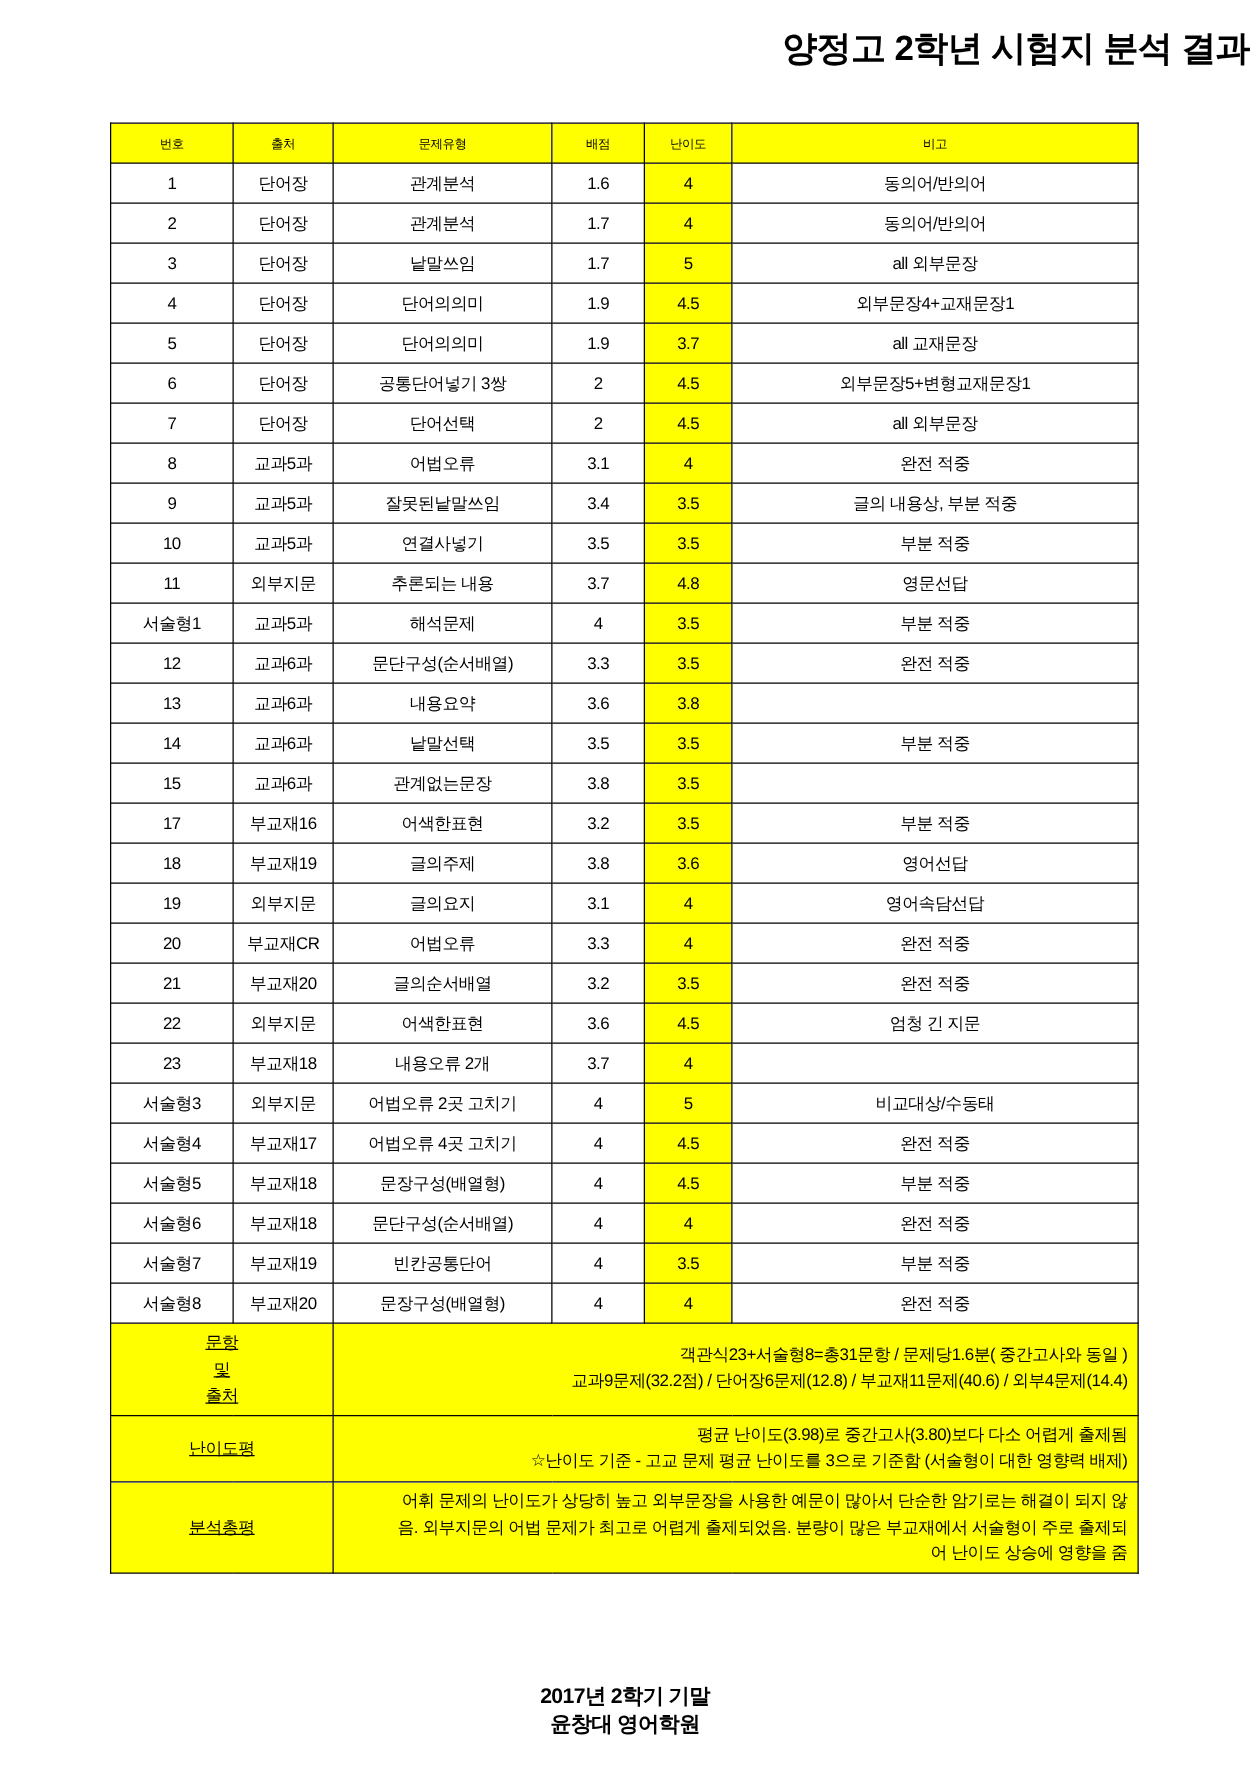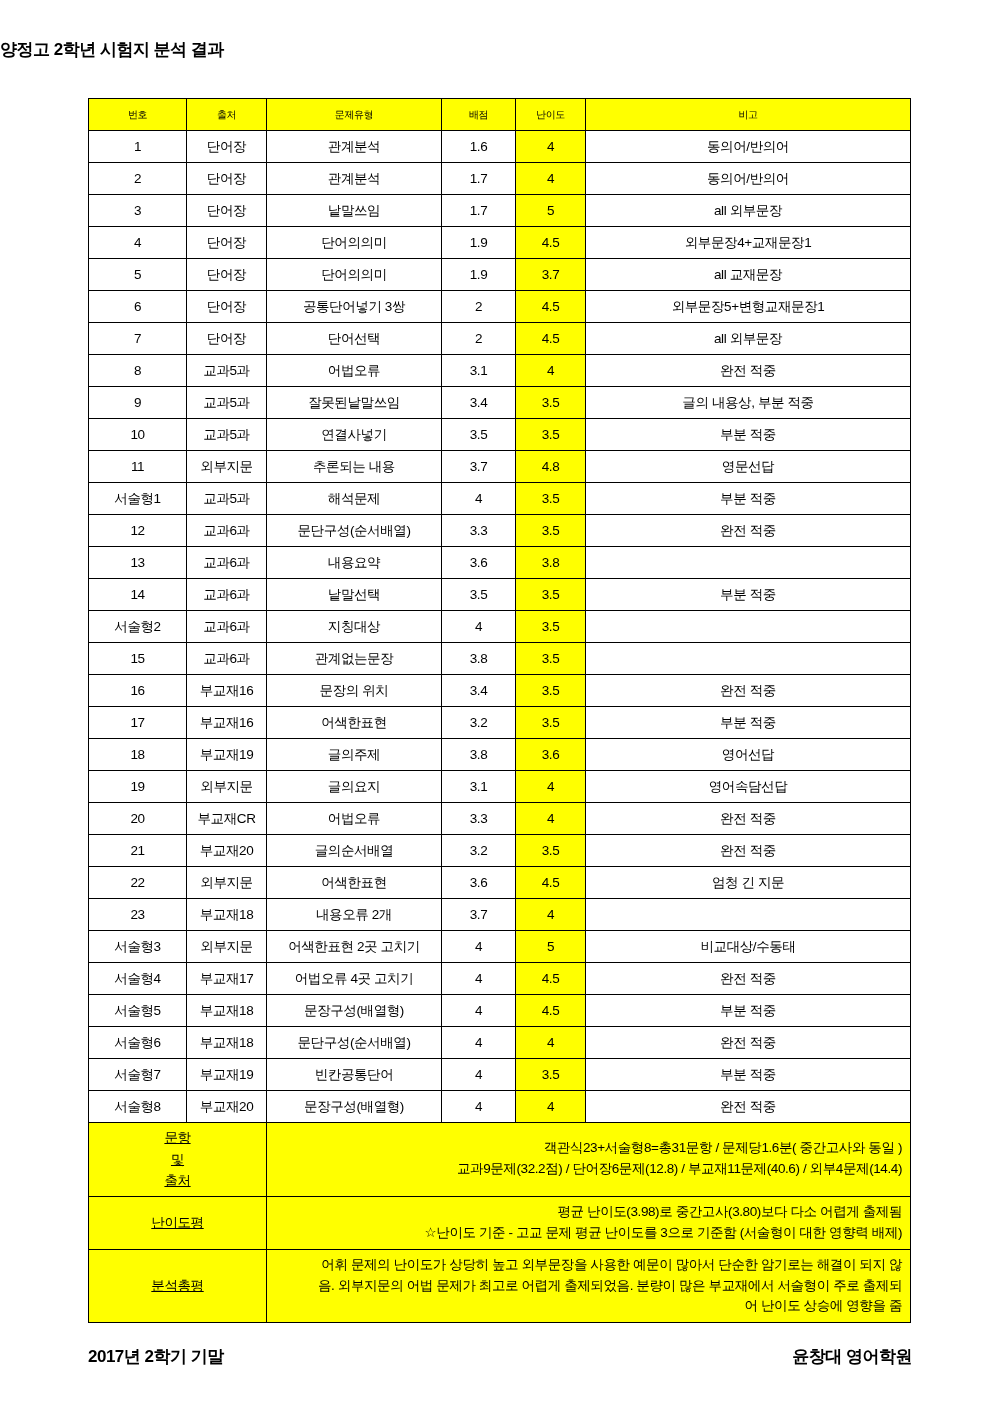--- a/index.html
+++ b/index.html
@@ -17,26 +17,26 @@
     overflow: hidden;
   }
   .page {
     width: 1000px;
     height: 1414px;
     box-sizing: border-box;
     padding: 0;
     position: relative;
   }
   .doc-title {
-    text-align: left;
-    font-size: 17px;
+    text-align: right;
+    font-size: 28px;
     font-weight: bold;
     letter-spacing: -0.5px;
     margin: 0;
-    padding-top: 40px;
+    padding-top: 22px;
     padding-bottom: 0;
     line-height: 1.2;
   }
   .table-wrap {
     position: absolute;
     left: 88px;
     top: 98px;
     width: 822px;
   }
   table.analysis {
@@ -101,20 +101,21 @@
     position: absolute;
     left: 88px;
     right: 88px;
     top: 1345px;
     display: flex;
     justify-content: space-between;
     align-items: center;
     font-size: 17px;
     font-weight: bold;
     letter-spacing: -0.5px;
+    flex-direction: column;
   }
 </style>
 </head>
 <body>
 
 <div class="page">
 
   <h1 class="doc-title">양정고 2학년 시험지 분석 결과</h1>
 
   <div class="table-wrap">
@@ -252,42 +253,26 @@
           </tr>
           <tr>
             <td class="cell-no">14</td>
             <td class="cell-src">교과6과</td>
             <td class="cell-type">낱말선택</td>
             <td class="cell-score">3.5</td>
             <td class="cell-diff">3.5</td>
             <td class="cell-note">부분 적중</td>
           </tr>
           <tr>
-            <td class="cell-no">서술형2</td>
-            <td class="cell-src">교과6과</td>
-            <td class="cell-type">지칭대상</td>
-            <td class="cell-score">4</td>
-            <td class="cell-diff">3.5</td>
-            <td class="cell-note"></td>
-          </tr>
-          <tr>
             <td class="cell-no">15</td>
             <td class="cell-src">교과6과</td>
             <td class="cell-type">관계없는문장</td>
             <td class="cell-score">3.8</td>
             <td class="cell-diff">3.5</td>
             <td class="cell-note"></td>
-          </tr>
-          <tr>
-            <td class="cell-no">16</td>
-            <td class="cell-src">부교재16</td>
-            <td class="cell-type">문장의 위치</td>
-            <td class="cell-score">3.4</td>
-            <td class="cell-diff">3.5</td>
-            <td class="cell-note">완전 적중</td>
           </tr>
           <tr>
             <td class="cell-no">17</td>
             <td class="cell-src">부교재16</td>
             <td class="cell-type">어색한표현</td>
             <td class="cell-score">3.2</td>
             <td class="cell-diff">3.5</td>
             <td class="cell-note">부분 적중</td>
           </tr>
           <tr>
@@ -334,21 +319,21 @@
             <td class="cell-no">23</td>
             <td class="cell-src">부교재18</td>
             <td class="cell-type">내용오류 2개</td>
             <td class="cell-score">3.7</td>
             <td class="cell-diff">4</td>
             <td class="cell-note"></td>
           </tr>
           <tr>
             <td class="cell-no">서술형3</td>
             <td class="cell-src">외부지문</td>
-            <td class="cell-type">어색한표현 2곳 고치기</td>
+            <td class="cell-type">어법오류 2곳 고치기</td>
             <td class="cell-score">4</td>
             <td class="cell-diff">5</td>
             <td class="cell-note">비교대상/수동태</td>
           </tr>
           <tr>
             <td class="cell-no">서술형4</td>
             <td class="cell-src">부교재17</td>
             <td class="cell-type">어법오류 4곳 고치기</td>
             <td class="cell-score">4</td>
             <td class="cell-diff">4.5</td>

